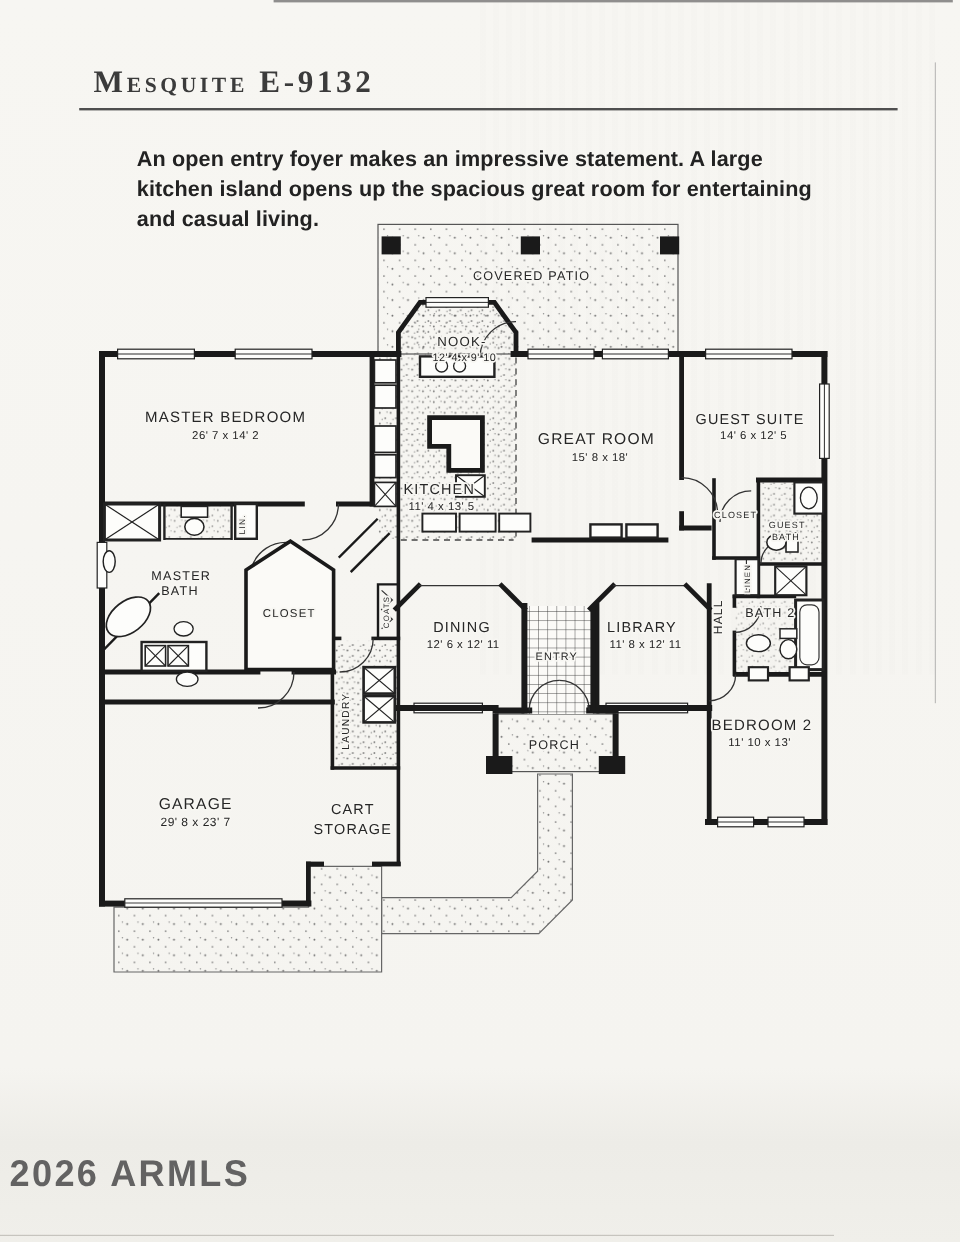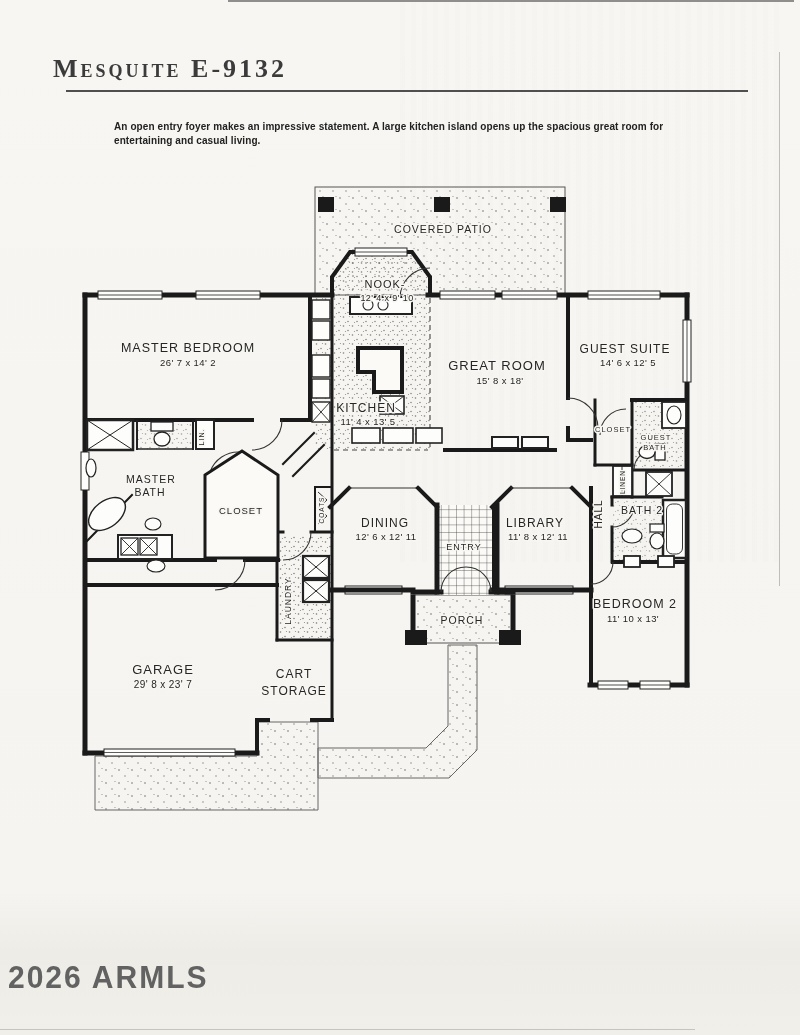--- a/index.html
+++ b/index.html
@@ -7,28 +7,28 @@
     width:800px;height:1035px;position:relative;overflow:hidden;
     background:linear-gradient(180deg,#f7f6f2 0%,#f5f4f0 86%,#edece7 92%,#f0efea 100%);
     font-family:"Liberation Sans",sans-serif;color:#2a2a2a;
   }
   .scan-top-line{position:absolute;left:228px;top:0;width:566px;height:2px;background:#4a4a4a;opacity:.6;}
   .scan-right-line{position:absolute;left:779px;top:52px;width:1px;height:534px;background:#9a9a9a;opacity:.6;}
   .scan-bottom-line{position:absolute;left:0;top:1029px;width:695px;height:1px;background:#c6c4be;}
   .scan-streaks{position:absolute;left:400px;top:2px;width:380px;height:560px;opacity:.5;
     background:repeating-linear-gradient(90deg,rgba(0,0,0,.016) 0 5px,transparent 5px 11px);}
   .doc-title{
-    position:absolute;left:53px;top:54px;
+    position:absolute;left:78px;top:54px;
     font-family:"Liberation Serif",serif;font-variant:small-caps;font-weight:600;
     font-size:26px;letter-spacing:3px;color:#3b3b3b;
   }
   .title-rule{position:absolute;left:66px;top:90px;width:682px;height:2px;background:#4f4f4f;}
   .doc-desc{
     position:absolute;left:114px;top:120px;width:585px;
-    font-size:10px;line-height:1.38;font-weight:600;color:#222;letter-spacing:.1px;
+    font-size:18px;line-height:1.38;font-weight:600;color:#222;letter-spacing:.1px;
   }
   .watermark{
     position:absolute;left:8px;top:960px;
     font-size:31px;font-weight:700;letter-spacing:2px;color:#545454;opacity:.9;
     transform:scaleX(.97);transform-origin:left;
   }
   svg{position:absolute;left:0;top:0;}
   .wall{stroke:#1a1a1a;fill:none;stroke-linecap:square;}
   .w5{stroke-width:5px;} .w4{stroke-width:4px;} .w3{stroke-width:3px;} .w2{stroke-width:2px;}
   .thin{stroke:#333;stroke-width:1.1px;fill:none;}

